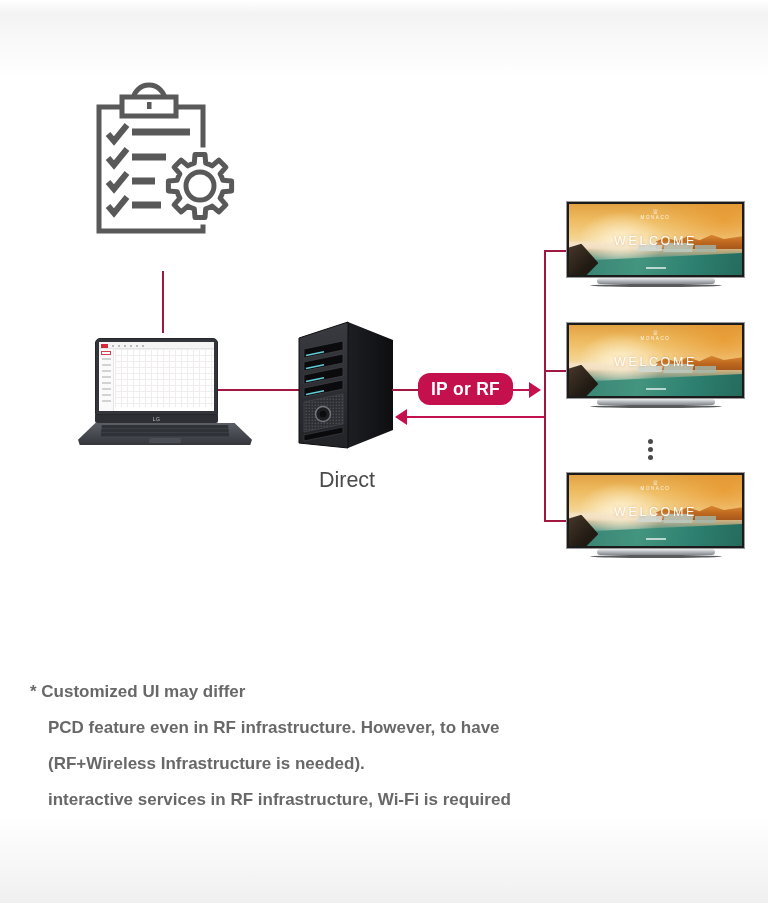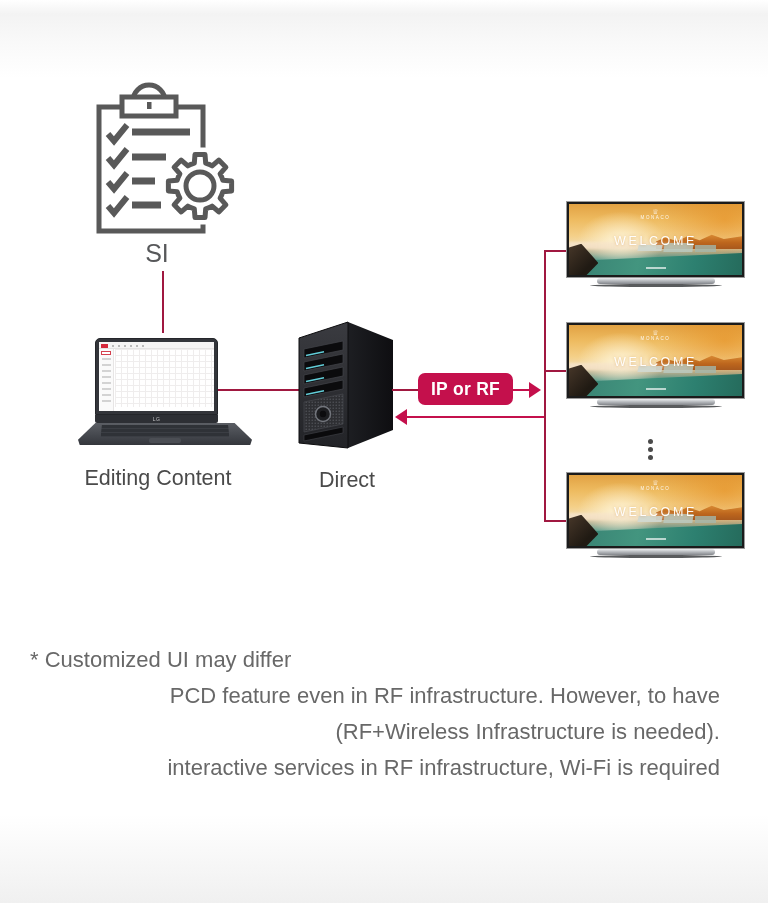--- a/index.html
+++ b/index.html
@@ -14,21 +14,21 @@
   
   .line{ background:var(--line,#a01840); }
   .hline{ height:2px; }
   .vline{ width:2px; }
   .arrowhead-right{ width:0; height:0; border-top:8px solid transparent; border-bottom:8px solid transparent; border-left:12px solid var(--badge,#c4104c); }
   .arrowhead-left{ width:0; height:0; border-top:8px solid transparent; border-bottom:8px solid transparent; border-right:12px solid var(--badge,#c4104c); }
   .arrowline{ background:var(--badge,#c4104c); height:2px; }
 
   
   .badge{
-    left:418px; top:373px; width:95px; height:32px; border-radius:7px;
+    left:418px; top:373px; width:95px; height:32px; border-radius:12px;
     background:var(--badge,#c4104c); color:#fff; font-weight:bold; font-size:17.5px;
     display:flex; align-items:center; justify-content:center; letter-spacing:.3px;
   }
 
   
   .diagram-label{ color:#4a4a4a; font-size:21.5px; line-height:32px; text-align:center; }
   .si-label{ left:107px; top:239px; width:100px; text-align:center; font-size:25px; color:#57585a; }
 
   
   #clipboard-svg{ left:74px; top:82px; }
@@ -102,22 +102,22 @@
     color:rgba(255,255,255,.96); font-size:12.5px; letter-spacing:2.6px; font-weight:400;
     text-shadow:0 0 3px rgba(200,120,30,.5); }
   .tv .minibar{ position:absolute; left:50%; bottom:8%; width:20px; height:2px; margin-left:-10px; background:rgba(255,255,255,.65); }
   .tv .stand{ width:118px; height:6px; margin:1px auto 0; border-radius:3px;
     background:linear-gradient(to bottom,#eceef0,#b9bcc0 45%,#83868b); }
   .tv .stand-shadow{ width:132px; height:3px; margin:0 auto; border-radius:50%; background:#3c3e41; opacity:.85; }
 
   .dot{ width:5px; height:5px; border-radius:50%; background:#4a4a4a; }
 
   
-  .footnotes{ left:30px; top:642px; width:690px; color:#686868; font-size:22px; line-height:36px; }
-  .fn-indent{ padding-left:18px;text-align:right; }
+  .footnotes{ left:30px; top:674px; width:690px; color:#686868; font-size:17px; line-height:36px;font-weight:bold; }
+  .fn-indent{ padding-left:18px; }
 </style>
 </head>
 <body>
 
 <div id="canvas">
 
   <svg id="clipboard-svg" class="abs" width="164" height="184" viewBox="0 0 164 184">
     <rect x="25" y="25" width="104" height="124" fill="none" stroke="#595959" stroke-width="5"></rect>
 
     <g fill="none" stroke="#595959" stroke-width="6">
@@ -138,21 +138,20 @@
     <rect x="48" y="15" width="54" height="19" fill="#ffffff" stroke="#595959" stroke-width="5"></rect>
     <rect x="73" y="20" width="4.5" height="7" fill="#595959"></rect>
 
     <g>
       <path id="gear-halo" fill="#ffffff" stroke="#ffffff" stroke-width="14" stroke-linejoin="round" d="M148.8,98.3L157.6,99.0L157.6,109.0L148.8,109.7L147.7,113.0L146.1,116.1L151.9,122.8L144.8,129.9L138.1,124.1L135.0,125.7L131.7,126.8L131.0,135.6L121.0,135.6L120.3,126.8L117.0,125.7L113.9,124.1L107.2,129.9L100.1,122.8L105.9,116.1L104.3,113.0L103.2,109.7L94.4,109.0L94.4,99.0L103.2,98.3L104.3,95.0L105.9,91.9L100.1,85.2L107.2,78.1L113.9,83.9L117.0,82.3L120.3,81.2L121.0,72.4L131.0,72.4L131.7,81.2L135.0,82.3L138.1,83.9L144.8,78.1L151.9,85.2L146.1,91.9L147.7,95.0Z"></path>
       <path id="gear-teeth" fill="#ffffff" stroke="#595959" stroke-width="5" stroke-linejoin="round" d="M148.8,98.3L157.6,99.0L157.6,109.0L148.8,109.7L147.7,113.0L146.1,116.1L151.9,122.8L144.8,129.9L138.1,124.1L135.0,125.7L131.7,126.8L131.0,135.6L121.0,135.6L120.3,126.8L117.0,125.7L113.9,124.1L107.2,129.9L100.1,122.8L105.9,116.1L104.3,113.0L103.2,109.7L94.4,109.0L94.4,99.0L103.2,98.3L104.3,95.0L105.9,91.9L100.1,85.2L107.2,78.1L113.9,83.9L117.0,82.3L120.3,81.2L121.0,72.4L131.0,72.4L131.7,81.2L135.0,82.3L138.1,83.9L144.8,78.1L151.9,85.2L146.1,91.9L147.7,95.0Z"></path>
       <circle cx="126" cy="104" r="14" fill="#ffffff" stroke="#595959" stroke-width="5"></circle>
     </g>
   </svg>
 
-  <div class="abs si-label">SI</div>
 
   <div class="abs line vline" style="left:162px; top:271px; height:62px;"></div>
 
   <div class="abs laptop">
     <div class="lid">
       <div class="screen">
         <div class="scr-canvas"></div>
         <div class="scr-toolbar"></div>
         <div class="scr-logo"></div>
         <div class="scr-dots"></div>
@@ -204,21 +203,20 @@
       </g>
     </g>
 
     <polygon points="8,85 47,77 47,107 8,115" fill="url(#mesh)" stroke="#46484d" stroke-width="0.7"></polygon>
     <circle cx="27" cy="97" r="7.5" fill="#1d1e21" stroke="#73767d" stroke-width="1.5"></circle>
     <circle cx="27" cy="97" r="3.2" fill="#0c0c0e" stroke="#505archive36" stroke-width="0"></circle>
     <polygon points="8,118 47,110 47,116 8,124" fill="#0a0a0c" stroke="#3c3e44" stroke-width="0.7"></polygon>
   </svg>
 
   <div class="abs diagram-label" style="left:8px; top:462px; width:300px;">
-    <div>Editing Content</div>
   </div>
   <div class="abs diagram-label" style="left:306px; top:464px; width:82px;">Direct</div>
 
   <div class="abs line hline" style="left:392px; top:389px; width:28px;"></div>
   <div class="abs badge">IP or RF</div>
   <div class="abs arrowline" style="left:513px; top:389px; width:17px;"></div>
   <div class="abs arrowhead-right" style="left:529px; top:382px;"></div>
   <div class="abs arrowline" style="left:407px; top:416px; width:139px; height:1.8px;"></div>
   <div class="abs arrowhead-left" style="left:395px; top:409px;"></div>
 

